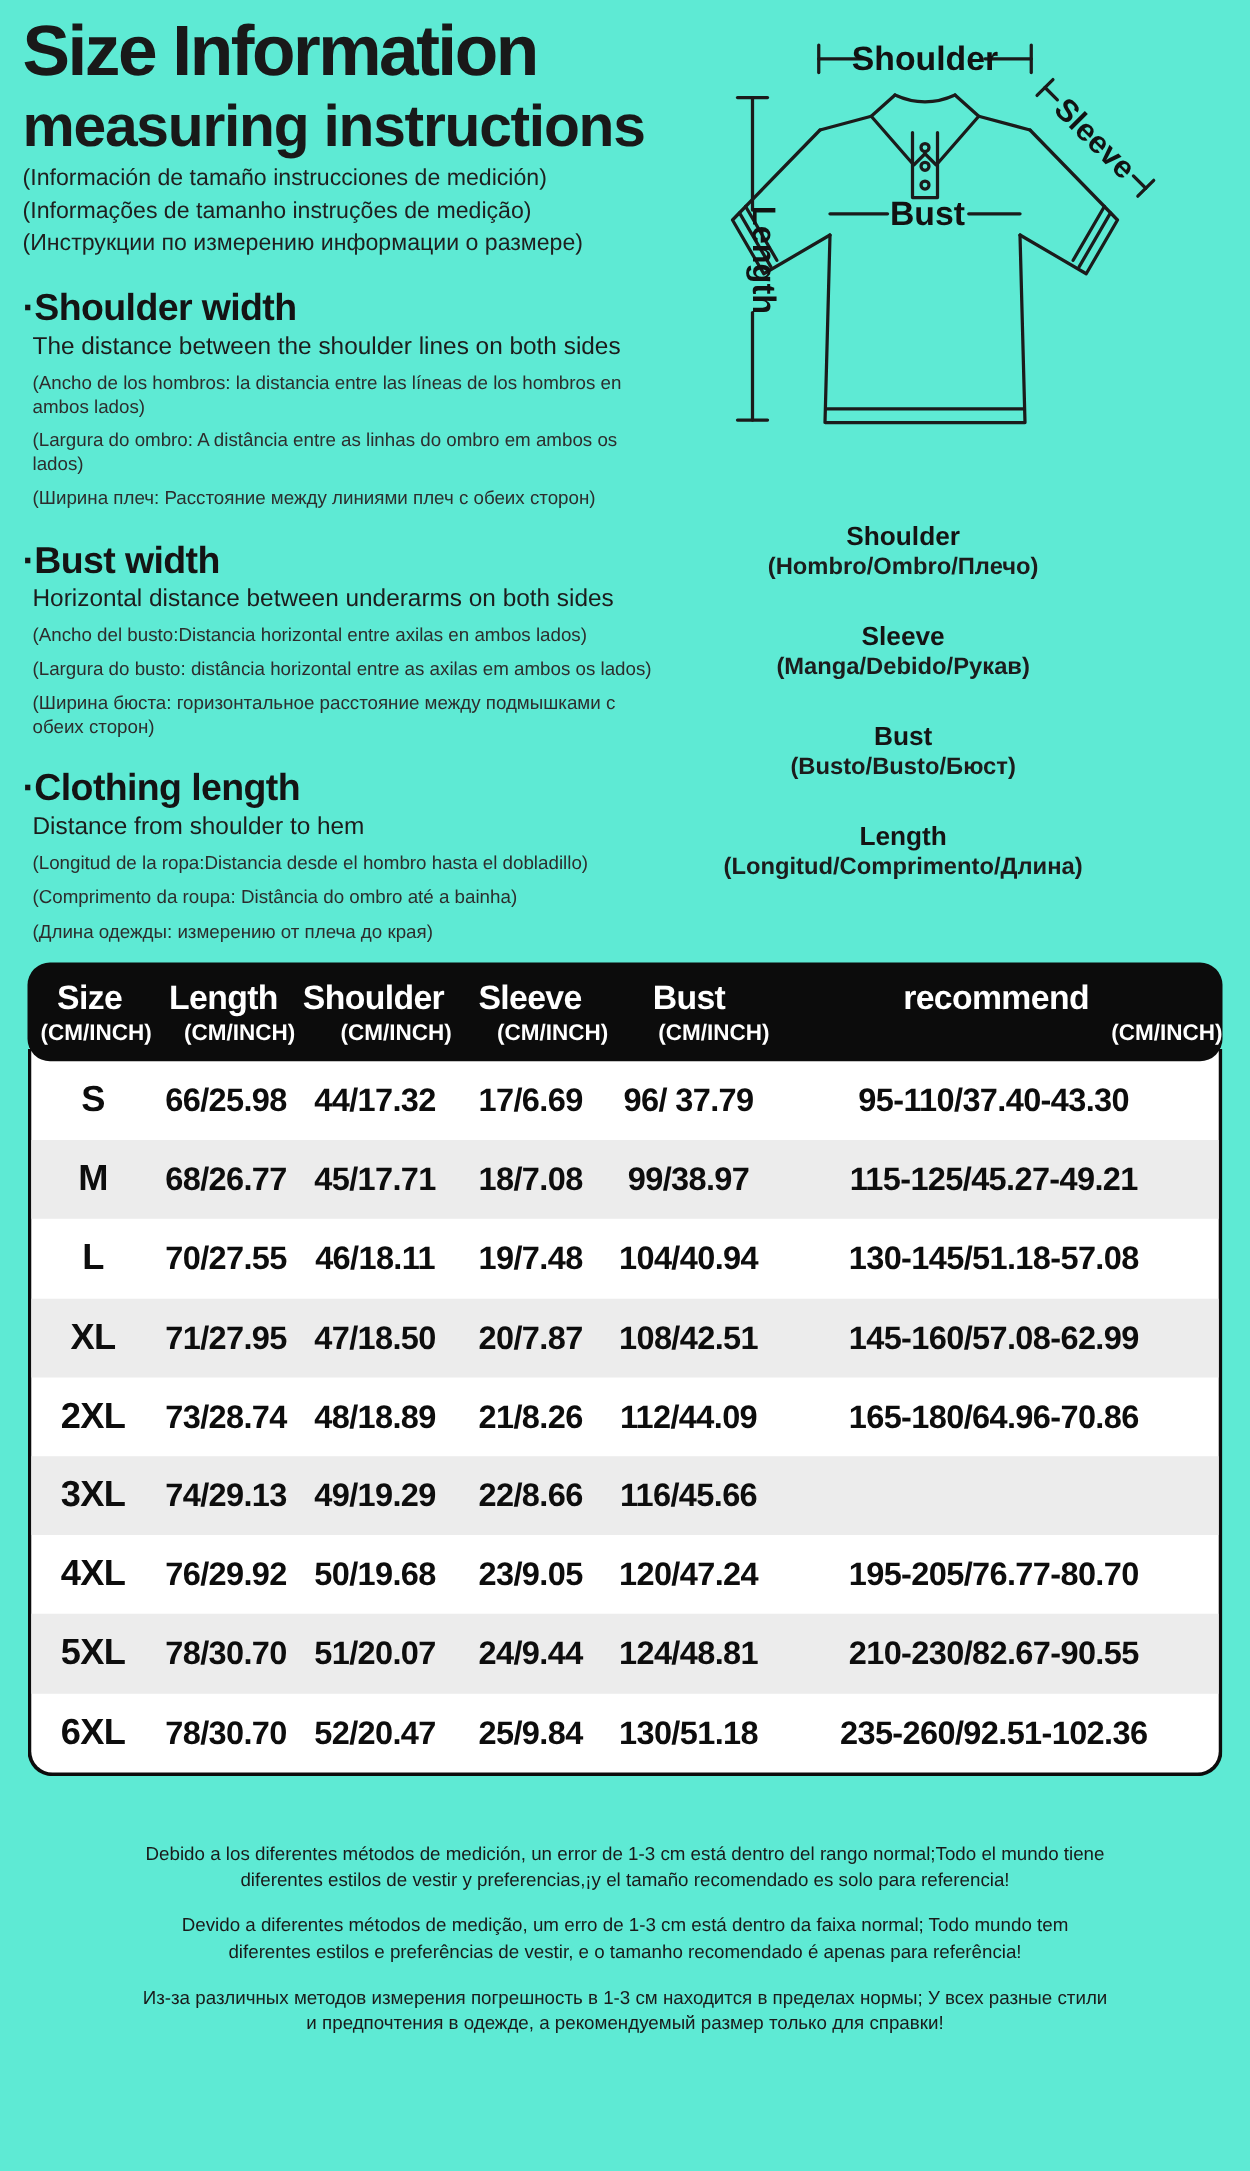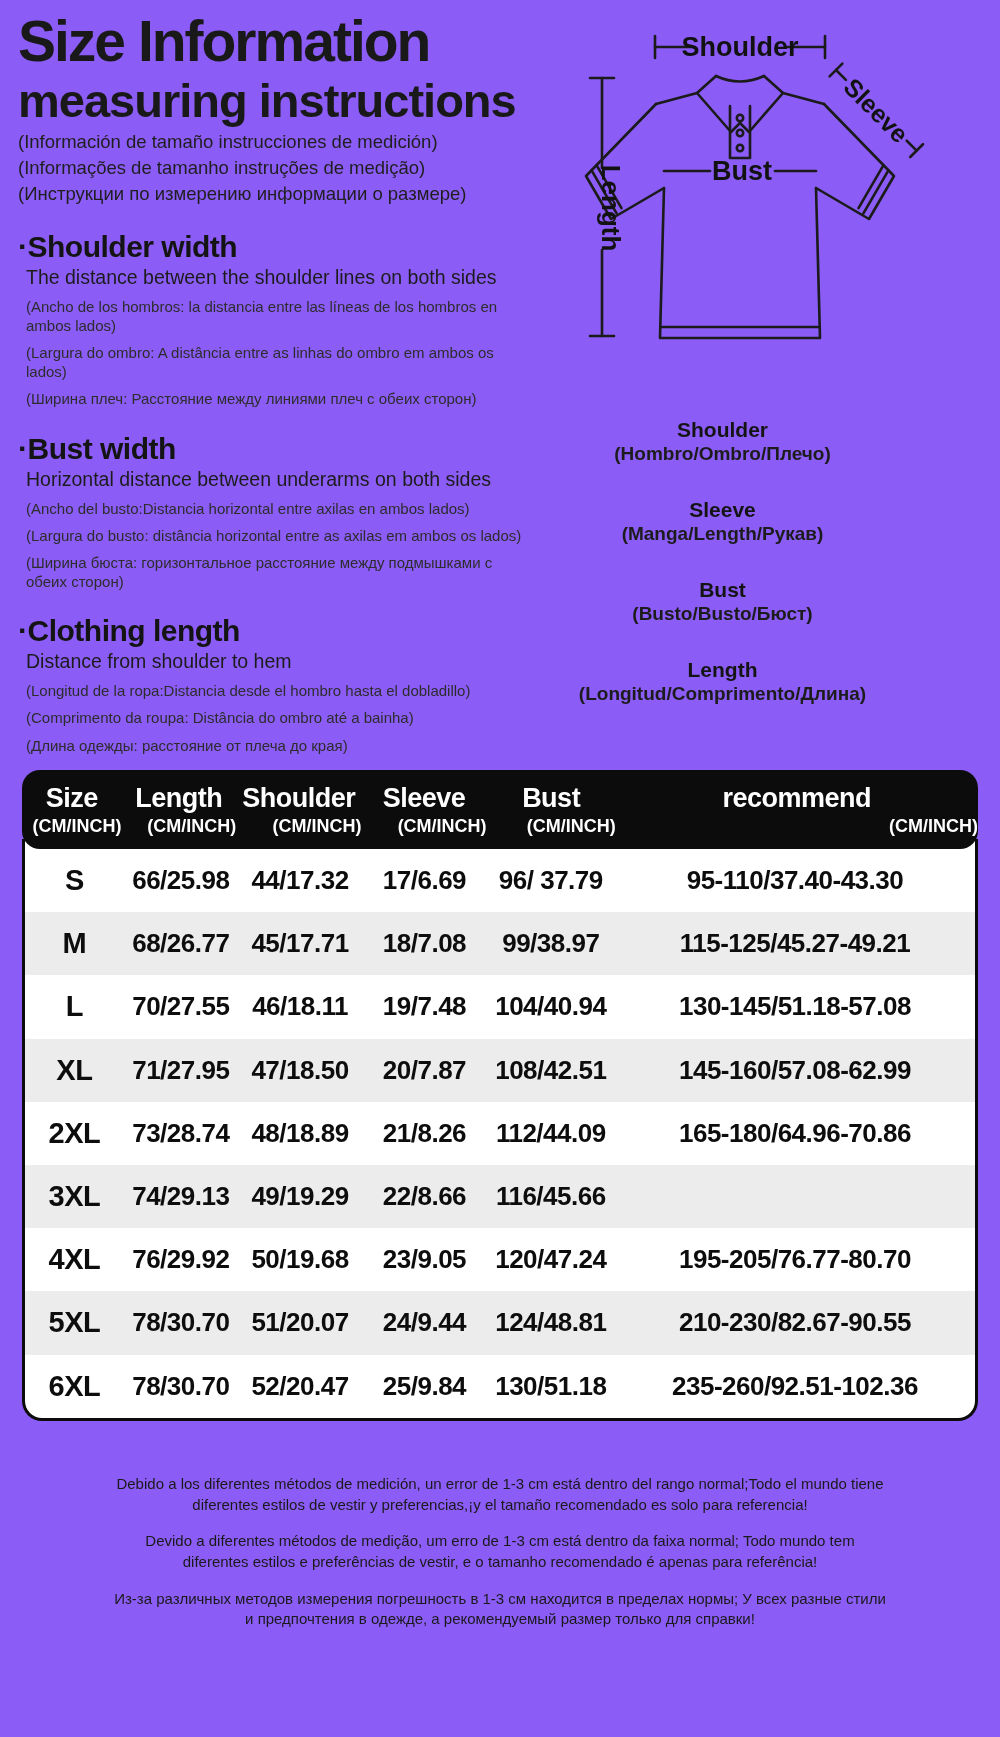--- a/index.html
+++ b/index.html
@@ -1,18 +1,18 @@
 <!DOCTYPE html>
 <html><head>
 <meta charset="utf-8">
 <style>
   * { margin:0; padding:0; box-sizing:border-box; }
   html,body { background:#fff; }
   body { width:1000px; font-family:"Liberation Sans", sans-serif; color:#111; }
-  .page { position:relative; width:1000px; height:1737px; background:#8b5cf6; overflow:hidden; }
+  .page { position:relative; width:1000px; height:1737px; background:#5eead4; overflow:hidden; }
 
   
   .left-col { position:absolute; left:18px; top:12px; width:530px; }
   .title { font-size:57px; font-weight:700; letter-spacing:-2px; color:#191919; line-height:1.02; }
   .subtitle { font-size:47px; font-weight:700; letter-spacing:-1px; color:#191919; margin-top:3px; }
   .title-trans div { font-size:18.5px; color:#1f1f1f; line-height:1.36; margin-top:1px; }
 
   .section { margin-top:23px; }
   .section-title { font-size:30px; font-weight:700; letter-spacing:-0.5px; color:#141414; }
   .section-desc { font-size:19.5px; color:#1c1c1c; margin:2px 0 2px 8px; }
@@ -72,21 +72,21 @@
           <div class="section-desc">Horizontal distance between underarms on both sides</div>
           <div class="section-trans">(Ancho del busto:Distancia horizontal entre axilas en ambos lados)</div>
           <div class="section-trans">(Largura do busto: distância horizontal entre as axilas em ambos os lados)</div>
           <div class="section-trans">(Ширина бюста: горизонтальное расстояние между подмышками с обеих сторон)</div>
         </div>
         <div class="section">
           <div class="section-title">·Clothing length</div>
           <div class="section-desc">Distance from shoulder to hem</div>
           <div class="section-trans">(Longitud de la ropa:Distancia desde el hombro hasta el dobladillo)</div>
           <div class="section-trans">(Comprimento da roupa: Distância do ombro até a bainha)</div>
-          <div class="section-trans">(Длина одежды: расстояние от плеча до края)</div>
+          <div class="section-trans">(Длина одежды: измерению от плеча до края)</div>
         </div>
       </div>
   </div>
 
   <div class="diagram">
     <svg width="460" height="372" viewBox="0 0 460 372">
       <g stroke="#1b1b1b" stroke-width="2.6" fill="none" stroke-linecap="round" stroke-linejoin="round">
 
         <g>
           <path d="M115 30 V52"></path>
@@ -143,21 +143,21 @@
     </svg>
   </div>
 
   <div class="legend">
       <div class="legend-item">
         <div class="legend-term">Shoulder</div>
         <div class="legend-trans">(Hombro/Ombro/Плечо)</div>
       </div>
       <div class="legend-item">
         <div class="legend-term">Sleeve</div>
-        <div class="legend-trans">(Manga/Length/Рукав)</div>
+        <div class="legend-trans">(Manga/Debido/Рукав)</div>
       </div>
       <div class="legend-item">
         <div class="legend-term">Bust</div>
         <div class="legend-trans">(Busto/Busto/Бюст)</div>
       </div>
       <div class="legend-item">
         <div class="legend-term">Length</div>
         <div class="legend-trans">(Longitud/Comprimento/Длина)</div>
       </div>
     </div>

